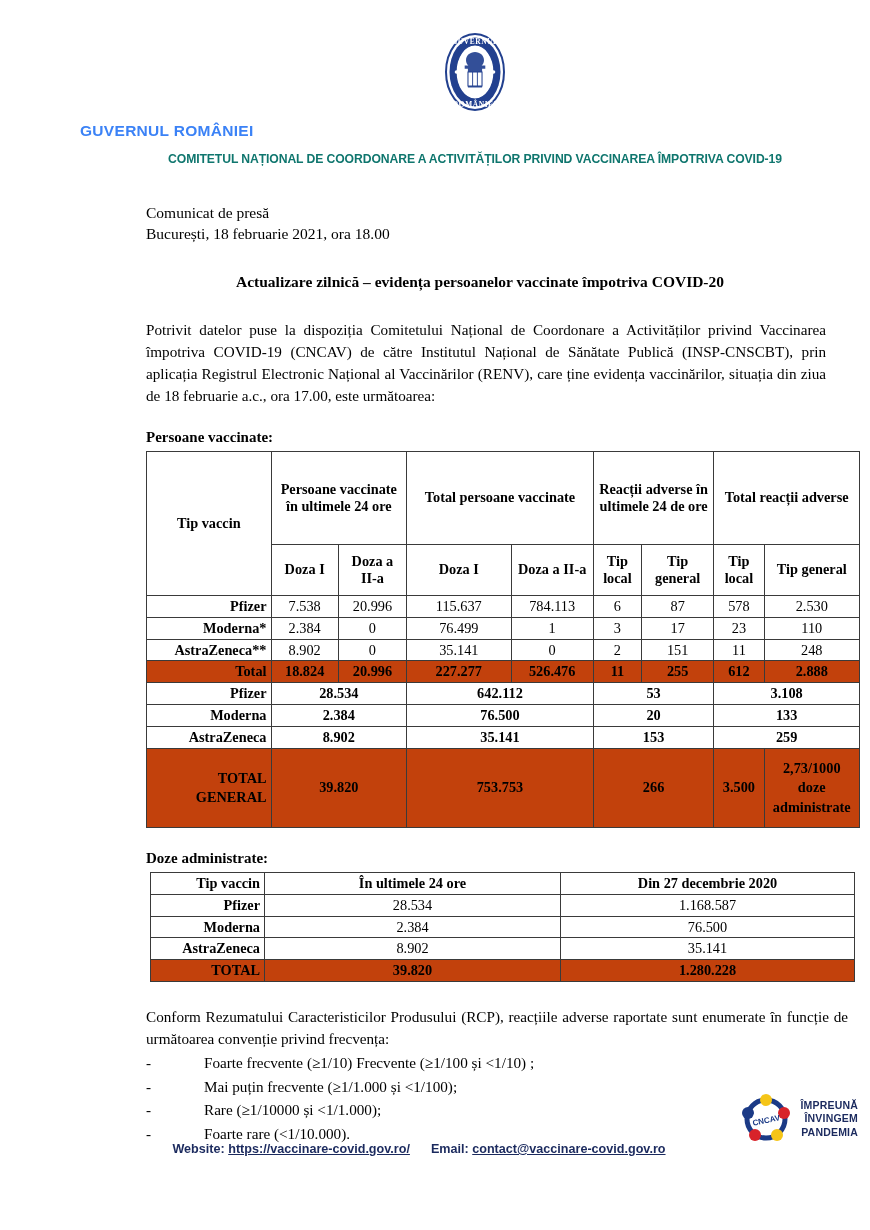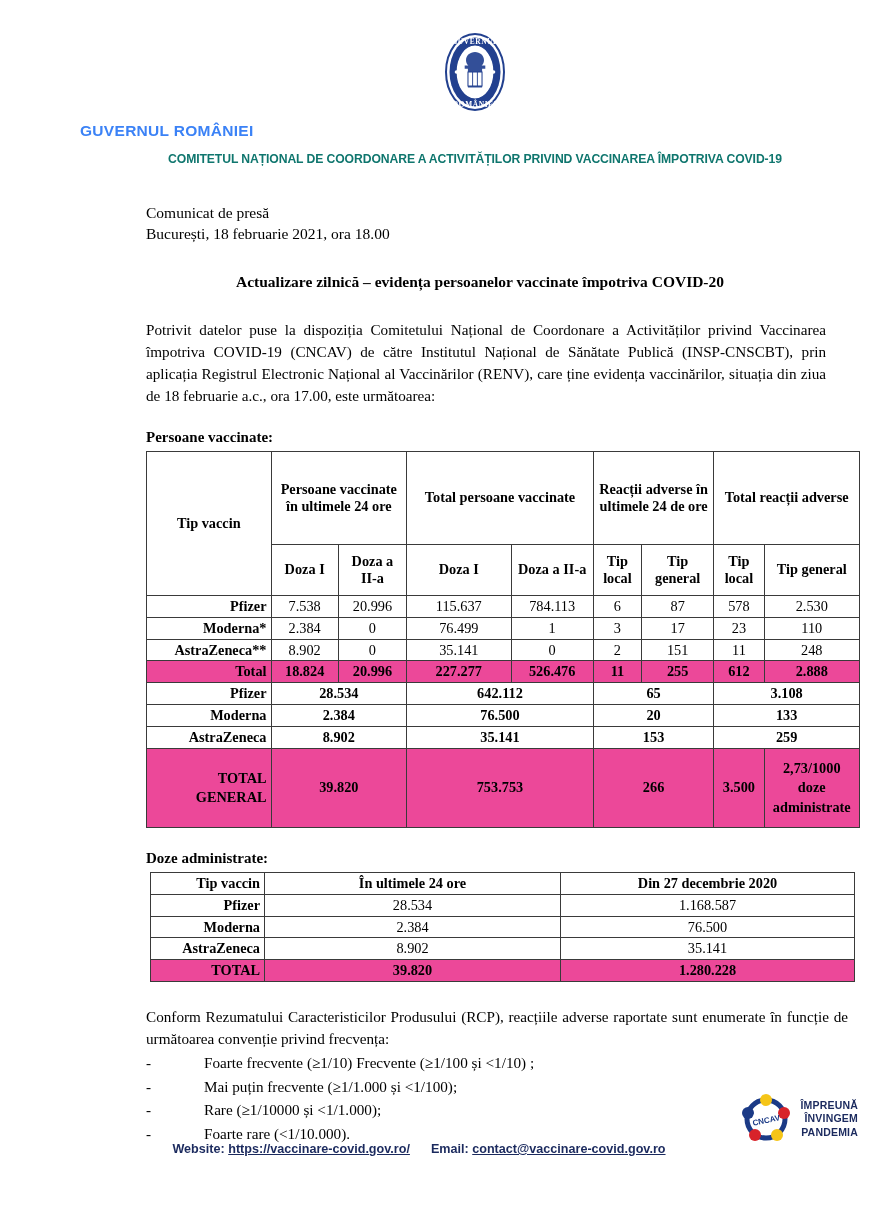--- a/index.html
+++ b/index.html
@@ -112,21 +112,21 @@
   }
   td.label, th.label {
     text-align: right;
     padding-left: 6px;
     font-weight: bold;
   }
   td.num {
     font-weight: normal;
   }
   tr.shaded td, tr.shaded th {
-    background: #ec4899;
+    background: #c2410c;
   }
   tr.bold-row td {
     font-weight: bold;
   }
   .h-tall {
     height: 88px;
   }
   .h-sub {
     height: 46px;
   }
@@ -326,21 +326,21 @@
           <td>11</td>
           <td>255</td>
           <td>612</td>
           <td>2.888</td>
         </tr>
 
         <tr class="bold-row">
           <td class="label">Pfizer</td>
           <td colspan="2">28.534</td>
           <td colspan="2">642.112</td>
-          <td colspan="2">65</td>
+          <td colspan="2">53</td>
           <td colspan="2">3.108</td>
         </tr>
         <tr class="bold-row">
           <td class="label">Moderna</td>
           <td colspan="2">2.384</td>
           <td colspan="2">76.500</td>
           <td colspan="2">20</td>
           <td colspan="2">133</td>
         </tr>
         <tr class="bold-row">

